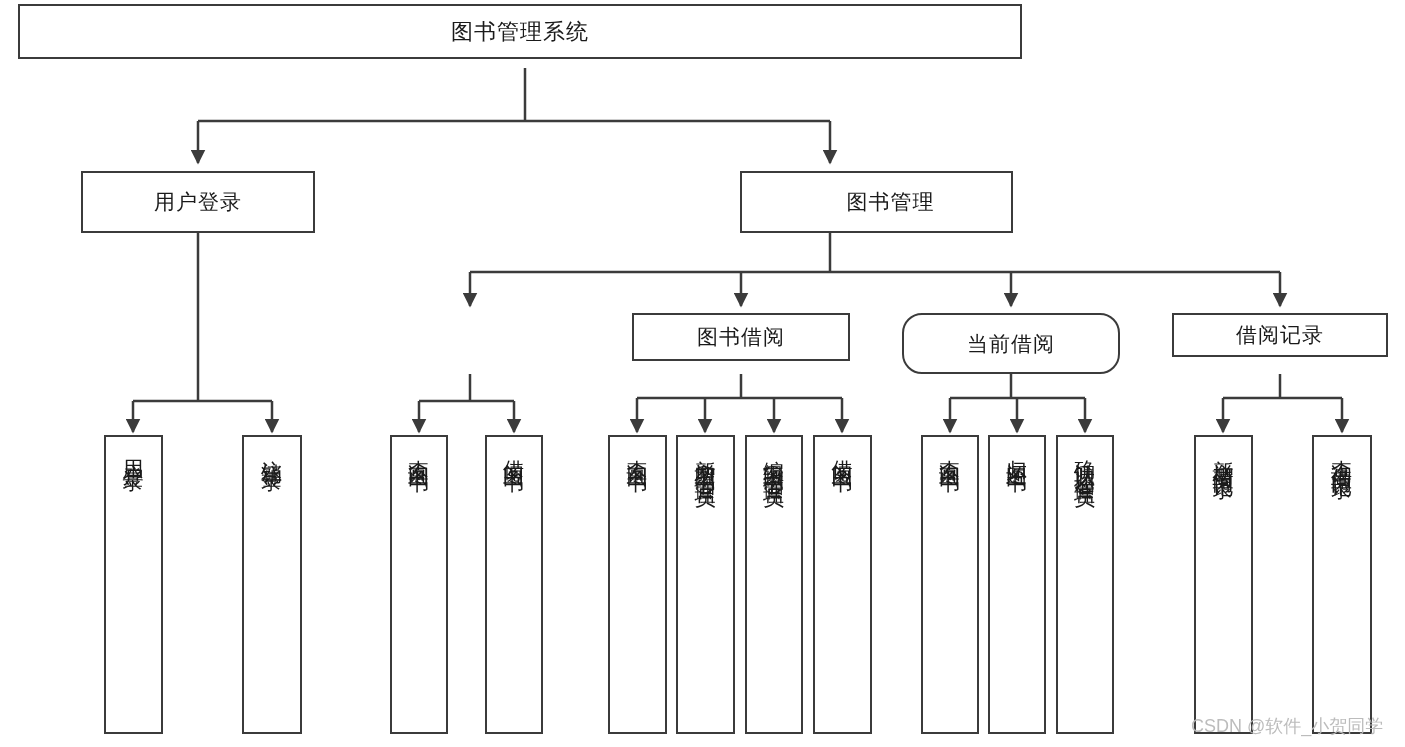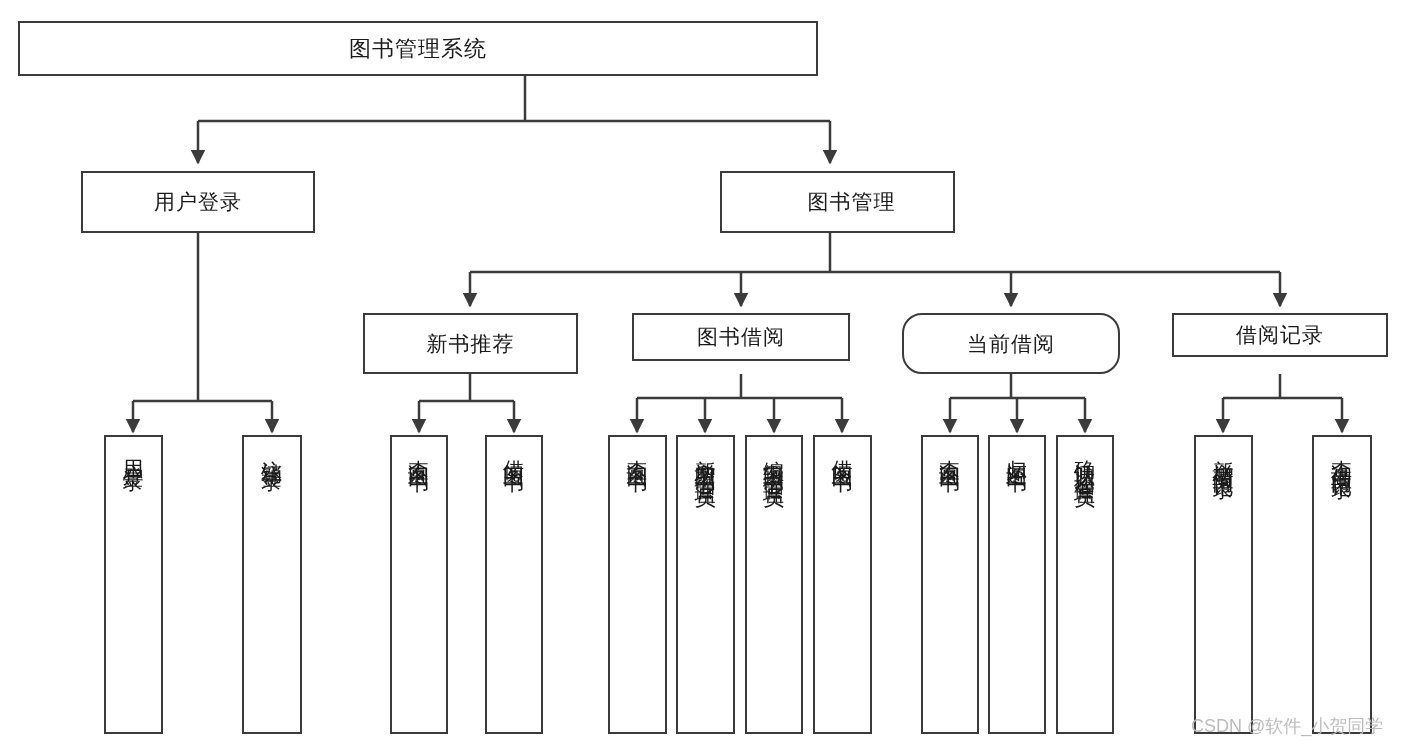--- a/index.html
+++ b/index.html
@@ -112,34 +112,31 @@
       <path d="M 1017 398 L 1017 432" marker-end="url(#arrow)"></path>
       <path d="M 1085 398 L 1085 432" marker-end="url(#arrow)"></path>
 
       <path d="M 1280 374 L 1280 398"></path>
       <path d="M 1223 398 L 1342 398"></path>
       <path d="M 1223 398 L 1223 432" marker-end="url(#arrow)"></path>
       <path d="M 1342 398 L 1342 432" marker-end="url(#arrow)"></path>
     </g>
   </svg>
 
-  <div class="node horiz root" style="left:18px; top:21px; width:800px; height:55px;">
+  <div class="node horiz root" style="left:18px; top:4px; width:1004px; height:55px;">
     <span>图书管理系统</span>
   </div>
 
   <div class="node horiz" style="left:81px; top:171px; width:234px; height:62px;">
     <span>用户登录</span>
   </div>
-  <div class="node horiz" style="left:720px; top:171px; width:235px; height:62px;padding-left:28px;">
+  <div class="node horiz" style="left:740px; top:171px; width:273px; height:62px;padding-left:28px;">
     <span>图书管理</span>
   </div>
 
-  <div class="node horiz" style="left:363px; top:313px; width:215px; height:61px;">
-    <span>新书推荐</span>
-  </div>
   <div class="node horiz" style="left:632px; top:313px; width:218px; height:48px;">
     <span>图书借阅</span>
   </div>
   <div class="node horiz" style="left:902px; top:313px; width:218px; height:61px;border-radius:20px;">
     <span>当前借阅</span>
   </div>
   <div class="node horiz" style="left:1172px; top:313px; width:216px; height:44px;">
     <span>借阅记录</span>
   </div>
 

